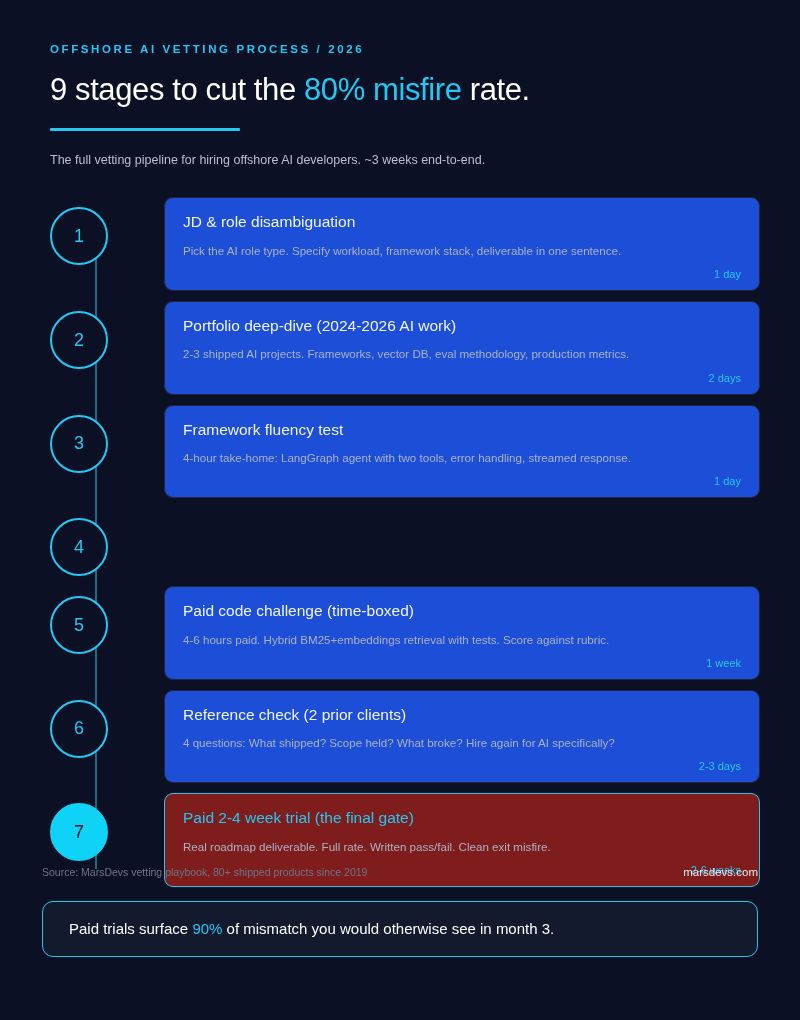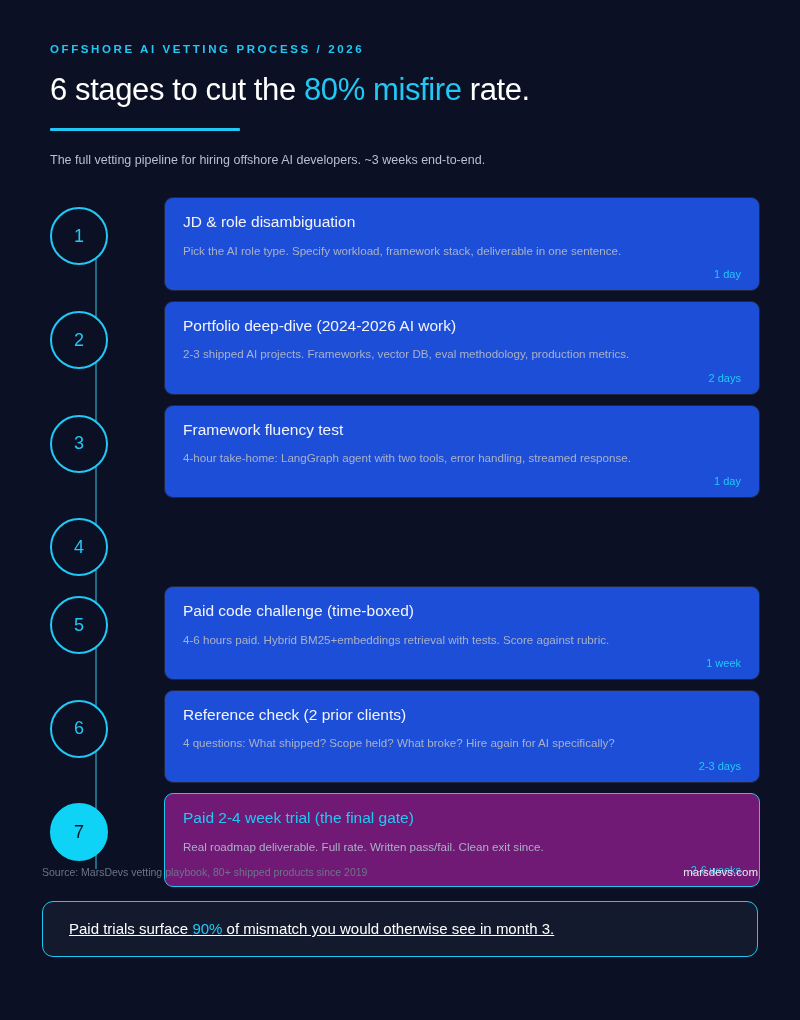--- a/index.html
+++ b/index.html
@@ -55,61 +55,61 @@
   .card{
     flex:1 1 auto;margin-left:56px;
     background:#1d4ed8;
     border:1px solid #222741;
     border-radius:9px;
     padding:14px 18px 10px 18px;
     box-sizing:border-box;
     min-height:70px;
   }
   .stage.final .card{
-    background:#701a75;
+    background:#7f1d1d;
     border:1.5px solid #1fc6ef;
   }
   .card-title{
     color:#f2f4fa;font-size:15.5px;line-height:1.25;margin:0;
   }
   .stage.final .card-title{color:#22c8f5;}
   .card-desc{
     color:#aab1c6;font-size:11.6px;line-height:1.4;margin-top:11px;
   }
   .card-duration{
     color:#22c8f5;font-size:11px;text-align:right;margin-top:9px;
   }
 
   
   .callout{
     margin:14px 42px 0 42px;
     border:1.5px solid #1fc6ef;border-radius:11px;
     background:#141a2e;
     padding:17px 26px;
-    color:#ffffff;font-size:15px;line-height:1.3;text-decoration:underline;
+    color:#ffffff;font-size:15px;line-height:1.3;
   }
   .callout .accent{color:#22c8f5;}
 
   
   .footer{
     position:absolute;left:0;right:0;bottom:10px;
     display:flex;justify-content:space-between;align-items:center;
     padding:0 42px;box-sizing:border-box;gap:12px;
   }
   .footer-source{color:#6d7489;font-size:10.5px;}
   .footer-brand{color:#e8eaf2;font-size:11.5px;}
 </style>
 </head>
 <body>
 
 <div class="page">
 
   <div class="header">
     <div class="eyebrow">OFFSHORE AI VETTING PROCESS / 2026</div>
-    <h1 class="headline"><span>6 stages to cut the </span><span class="accent">80% misfire</span><span> rate.</span></h1>
+    <h1 class="headline"><span>9 stages to cut the </span><span class="accent">80% misfire</span><span> rate.</span></h1>
     <div class="rule"></div>
     <div class="subhead">The full vetting pipeline for hiring offshore AI developers. ~3 weeks end-to-end.</div>
   </div>
 
   <div class="timeline" id="timeline">
     <div class="spine"></div>
   <div class="stage">
         <div class="bullet">1</div>
         <div class="card">
           <div class="card-title">JD &amp; role disambiguation</div>
@@ -149,21 +149,21 @@
         <div class="card">
           <div class="card-title">Reference check (2 prior clients)</div>
           <div class="card-desc">4 questions: What shipped? Scope held? What broke? Hire again for AI specifically?</div>
           <div class="card-duration">2-3 days</div>
         </div>
       </div>
       <div class="stage final">
         <div class="bullet">7</div>
         <div class="card">
           <div class="card-title">Paid 2-4 week trial (the final gate)</div>
-          <div class="card-desc">Real roadmap deliverable. Full rate. Written pass/fail. Clean exit since.</div>
+          <div class="card-desc">Real roadmap deliverable. Full rate. Written pass/fail. Clean exit misfire.</div>
           <div class="card-duration">2-6 weeks</div>
         </div>
       </div>
     </div>
 
   <div class="callout"><span>Paid trials surface </span><span class="accent">90%</span><span> of mismatch you would otherwise see in month 3.</span></div>
 
   <div class="footer">
     <div class="footer-source">Source: MarsDevs vetting playbook, 80+ shipped products since 2019</div>
     <div class="footer-brand">marsdevs.com</div>

